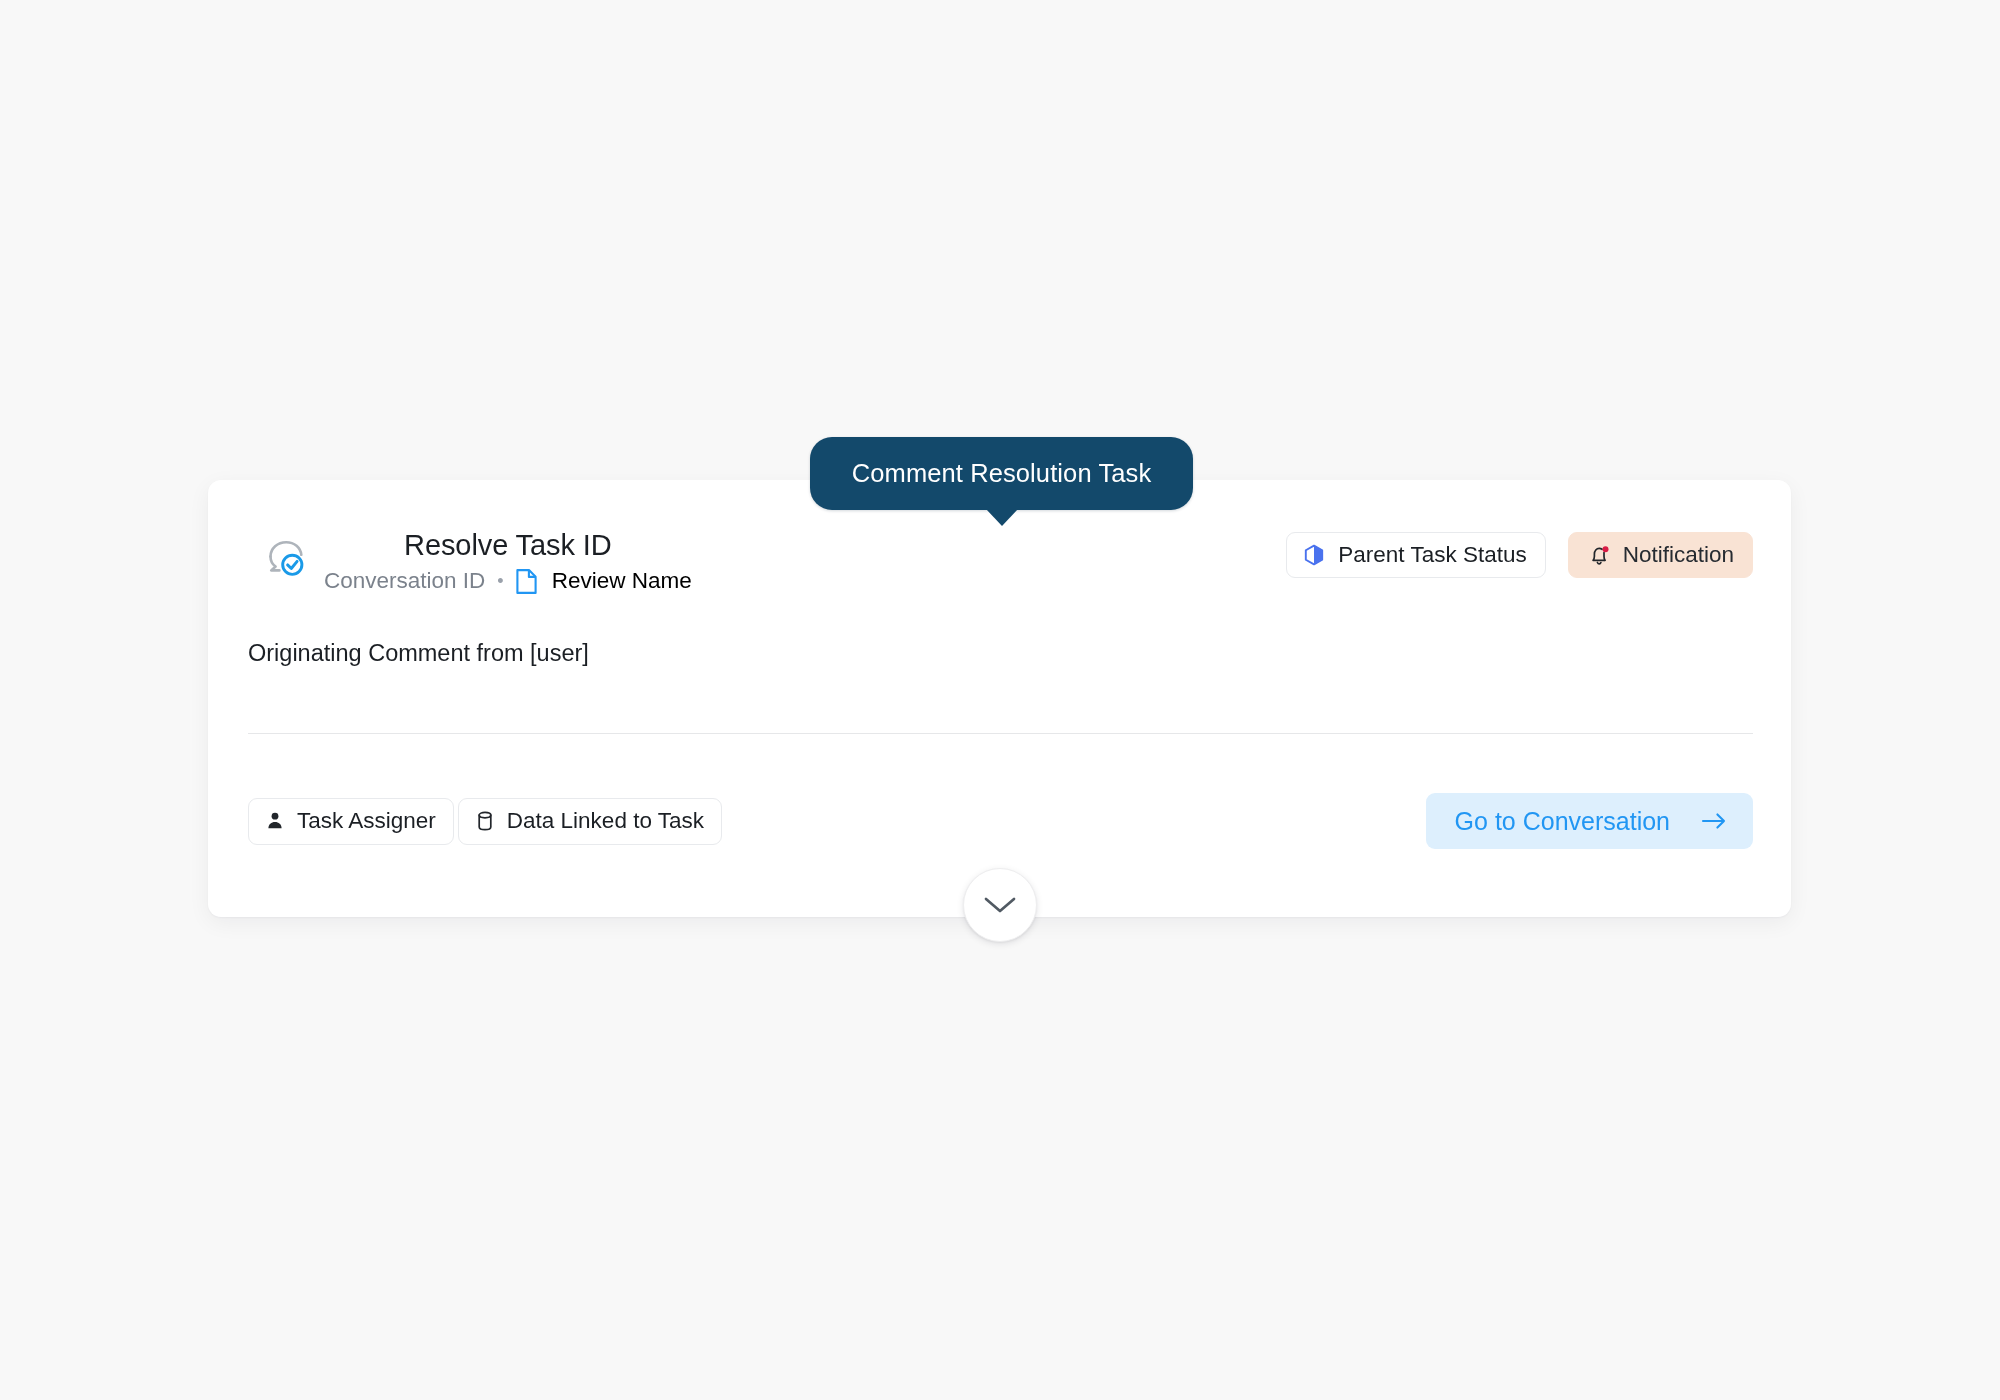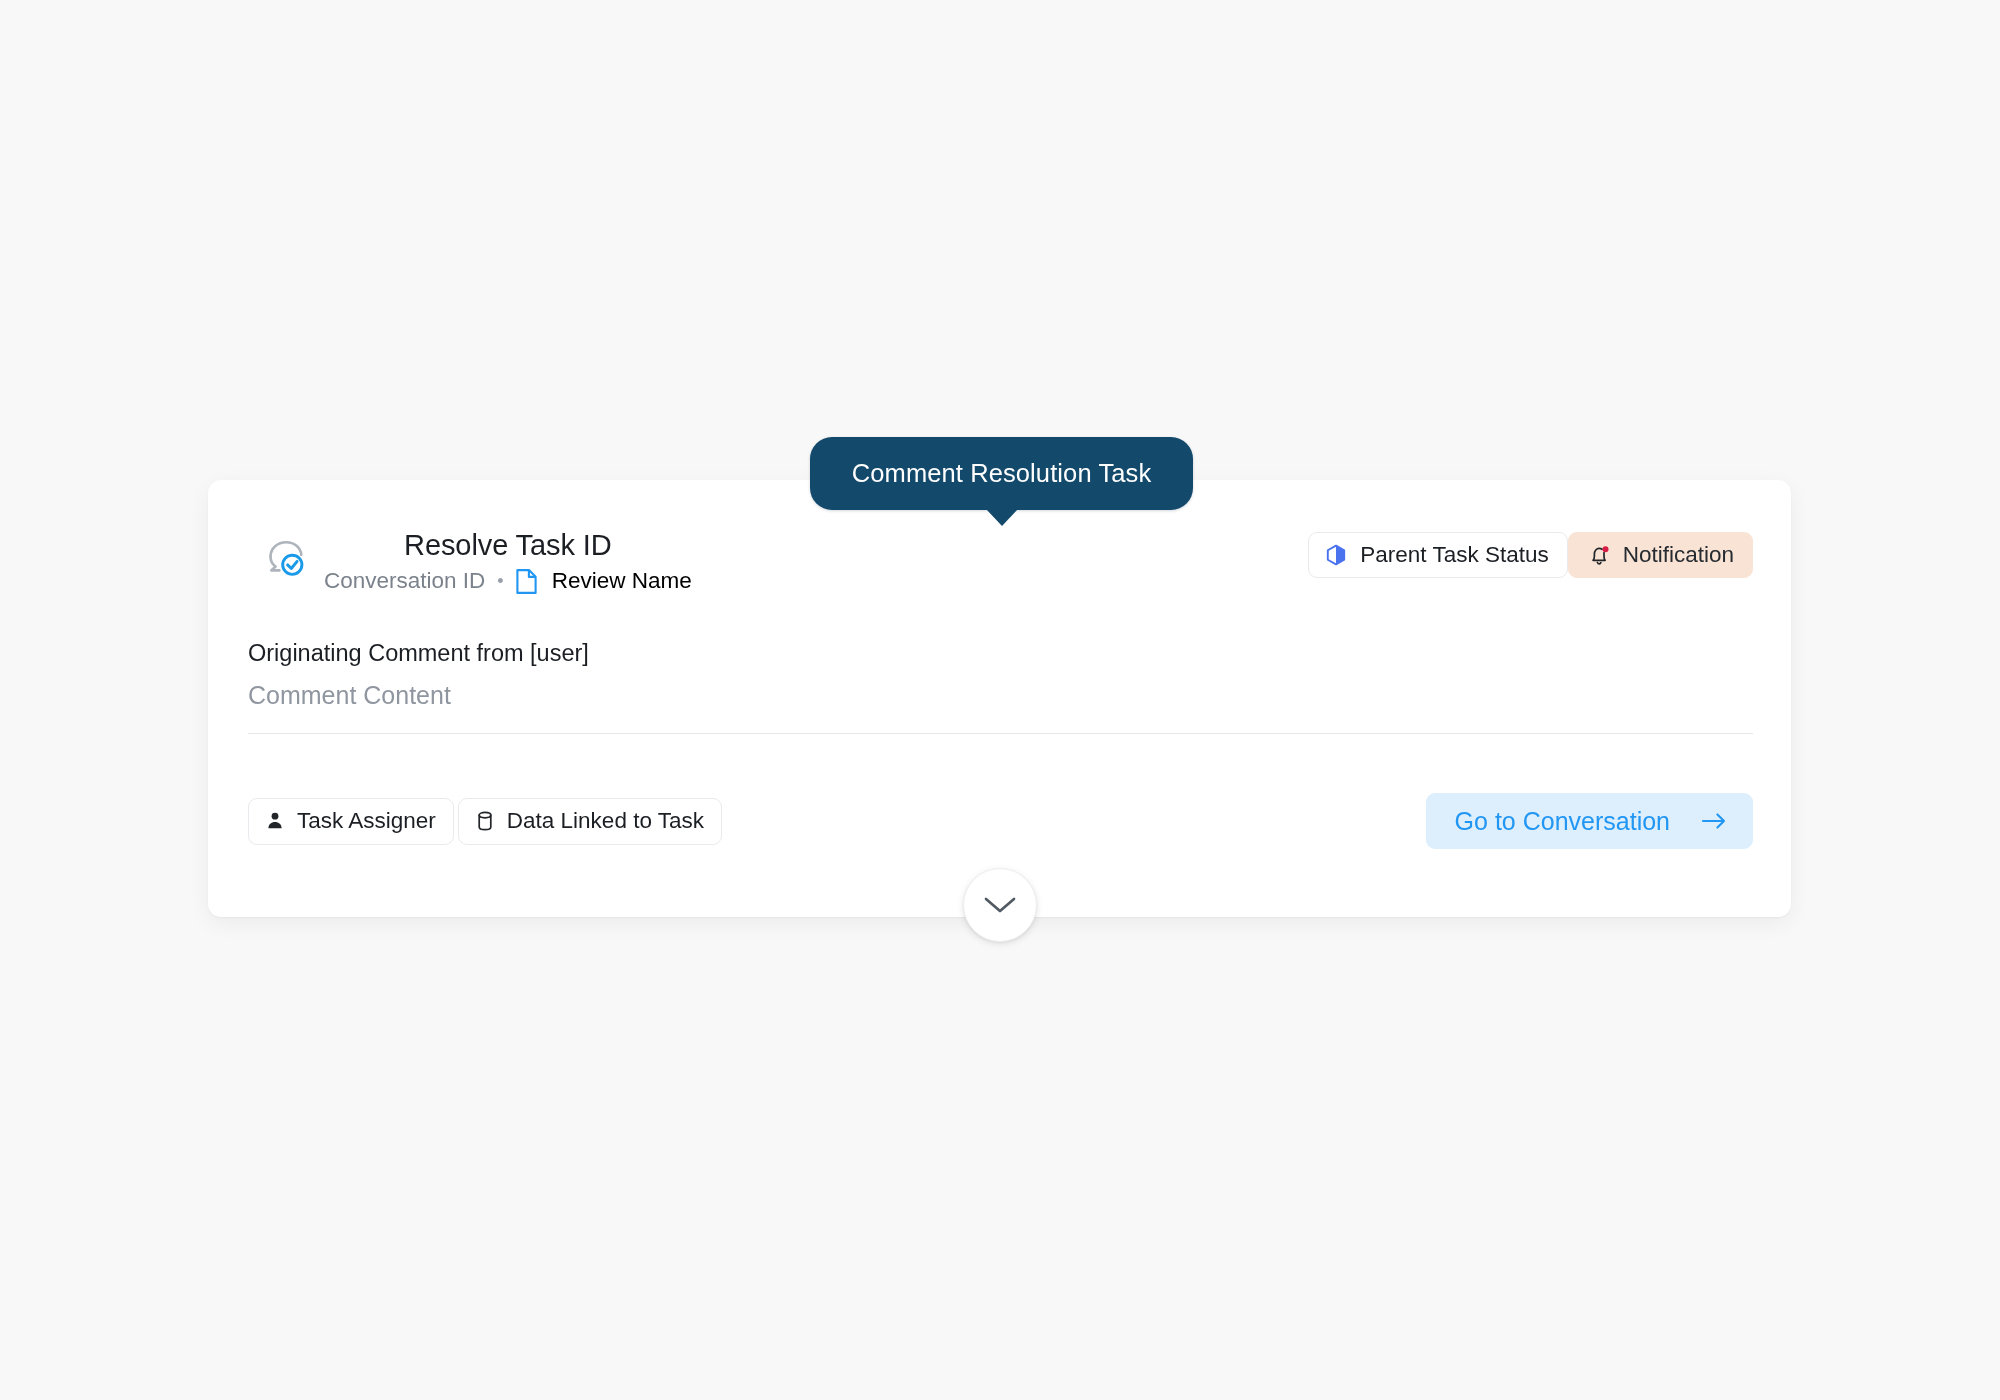--- a/index.html
+++ b/index.html
@@ -137,20 +137,21 @@
   }
   .sub-link {
     color: #000000;
     cursor: pointer;
   }
 
   
   .head-right {
     display: flex;
     align-items: flex-start;
+    gap: 22px;
     padding-top: 6px;
   }
   .badge {
     height: 46px;
     display: flex;
     align-items: center;
     gap: 12px;
     padding: 0 18px 0 15px;
     border-radius: 9px;
     font-size: 22.5px;
@@ -319,21 +320,20 @@
             <circle cx="18.5" cy="6.3" r="3.0" fill="#d81b45"></circle>
           </svg>
           <span>Notification</span>
         </div>
 
       </div>
     </div>
 
     <div class="card-body">
       <div class="body-title">Originating Comment from [user]</div>
-      <div class="body-content">Comment Content</div>
     </div>
 
     <div class="divider"></div>
 
     <div class="card-foot">
 
       <div class="chips">
 
         <div class="chip">
           <svg class="chip-ico" viewBox="0 0 22 22">

